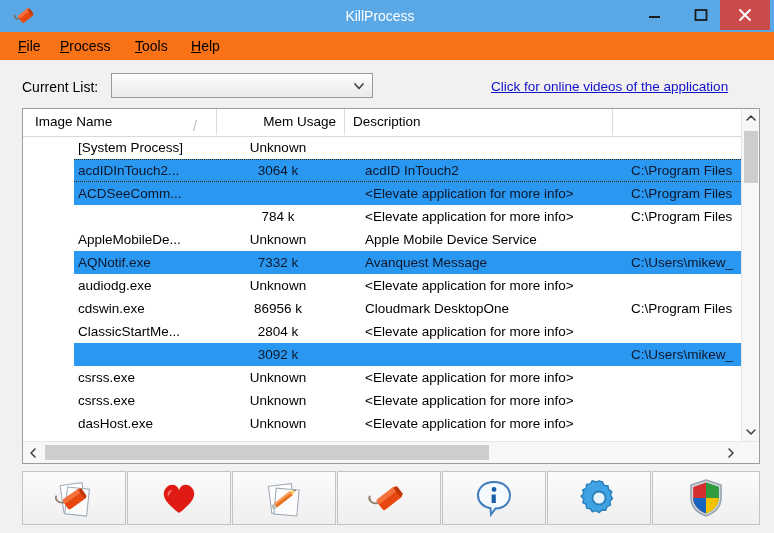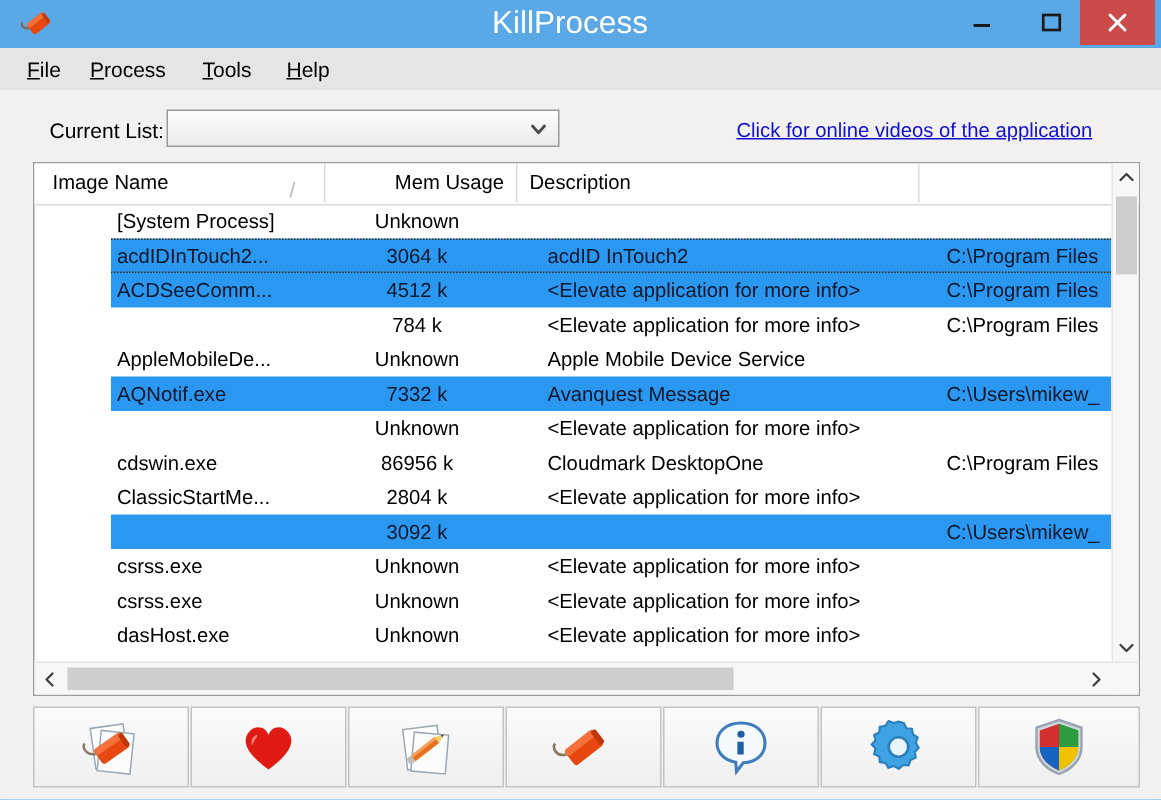--- a/index.html
+++ b/index.html
@@ -20,48 +20,48 @@
   #titlebar{
     position:absolute;left:-4px;top:0;width:774px;height:32px;
     background:#5aa8e6;
   }
   #app-icon{
     position:absolute;left:14px;top:5px;width:24px;height:22px;
   }
   #title-text{
     position:absolute;left:0;top:0;width:760px;height:32px;
     line-height:32px;text-align:center;
-    font-size:21px;color:#ffffff;
+    font-size:14px;color:#ffffff;
     font-family:"Liberation Sans",sans-serif;
   }
   .winbtn{
     position:absolute;top:0;height:30px;width:46px;
     cursor:default;
   }
   #btn-min{left:632px;}
   #btn-max{left:678px;}
   #btn-close{left:720px;width:50px;background:#cb4b4b;}
   .winbtn svg{position:absolute;left:50%;top:50%;transform:translate(-50%,-50%);}
   
   #menubar{
     position:absolute;left:-4px;top:32px;width:774px;height:28px;
-    background:#e5e5e5;border-bottom:1px solid #e2e2e2;
+    background:#f97316;border-bottom:1px solid #e2e2e2;
   }
   .menu-item{
     position:absolute;top:0;height:28px;line-height:28px;
     font-size:14px;color:#000;padding:0 8px;cursor:default;
   }
   .menu-item u{text-decoration:underline;}
   
   #client{
     position:absolute;left:-4px;top:60px;width:774px;height:473px;
     background:#f2f1f0;
   }
   #lbl-current-list{
-    position:absolute;left:18px;top:79px;font-size:14px;color:#000;margin-left:11px;
+    position:absolute;left:18px;top:79px;font-size:14px;color:#000;
   }
   #combo-current-list{
     position:absolute;left:107px;top:73px;width:262px;height:25px;
     background:linear-gradient(#fdfdfd,#eceaea);
     border:1px solid #9a9a9a;box-sizing:border-box;
   }
   #combo-arrow{
     position:absolute;right:6px;top:5px;width:14px;height:14px;
   }
   #link-videos{
@@ -239,21 +239,20 @@
         <div class="row selected focused">
           <div class="sel-bg" style="background: rgb(42, 151, 240);"></div>
           <div class="cell c-name">acdIDInTouch2...</div>
           <div class="cell c-mem">3064 k</div>
           <div class="cell c-desc">acdID InTouch2</div>
           <div class="cell c-path">C:\Program Files</div>
         </div>
         <div class="row selected">
           <div class="sel-bg" style="background: rgb(42, 151, 240);"></div>
           <div class="cell c-name">ACDSeeComm...</div>
-          <div class="cell c-mem">4512 k</div>
           <div class="cell c-desc">&lt;Elevate application for more info&gt;</div>
           <div class="cell c-path">C:\Program Files</div>
         </div>
         <div class="row">
           <div class="cell c-mem">784 k</div>
           <div class="cell c-desc">&lt;Elevate application for more info&gt;</div>
           <div class="cell c-path">C:\Program Files</div>
         </div>
         <div class="row">
           <div class="cell c-name">AppleMobileDe...</div>
@@ -262,20 +261,21 @@
           <div class="cell c-path"></div>
         </div>
         <div class="row selected">
           <div class="sel-bg" style="background: rgb(42, 151, 240);"></div>
           <div class="cell c-name">AQNotif.exe</div>
           <div class="cell c-mem">7332 k</div>
           <div class="cell c-desc">Avanquest Message</div>
           <div class="cell c-path">C:\Users\mikew_</div>
         </div>
         <div class="row">
+          <div class="cell c-name">audiodg.exe</div>
           <div class="cell c-mem">Unknown</div>
           <div class="cell c-desc">&lt;Elevate application for more info&gt;</div>
           <div class="cell c-path"></div>
         </div>
         <div class="row">
           <div class="cell c-name">cdswin.exe</div>
           <div class="cell c-mem">86956 k</div>
           <div class="cell c-desc">Cloudmark DesktopOne</div>
           <div class="cell c-path">C:\Program Files</div>
         </div>

